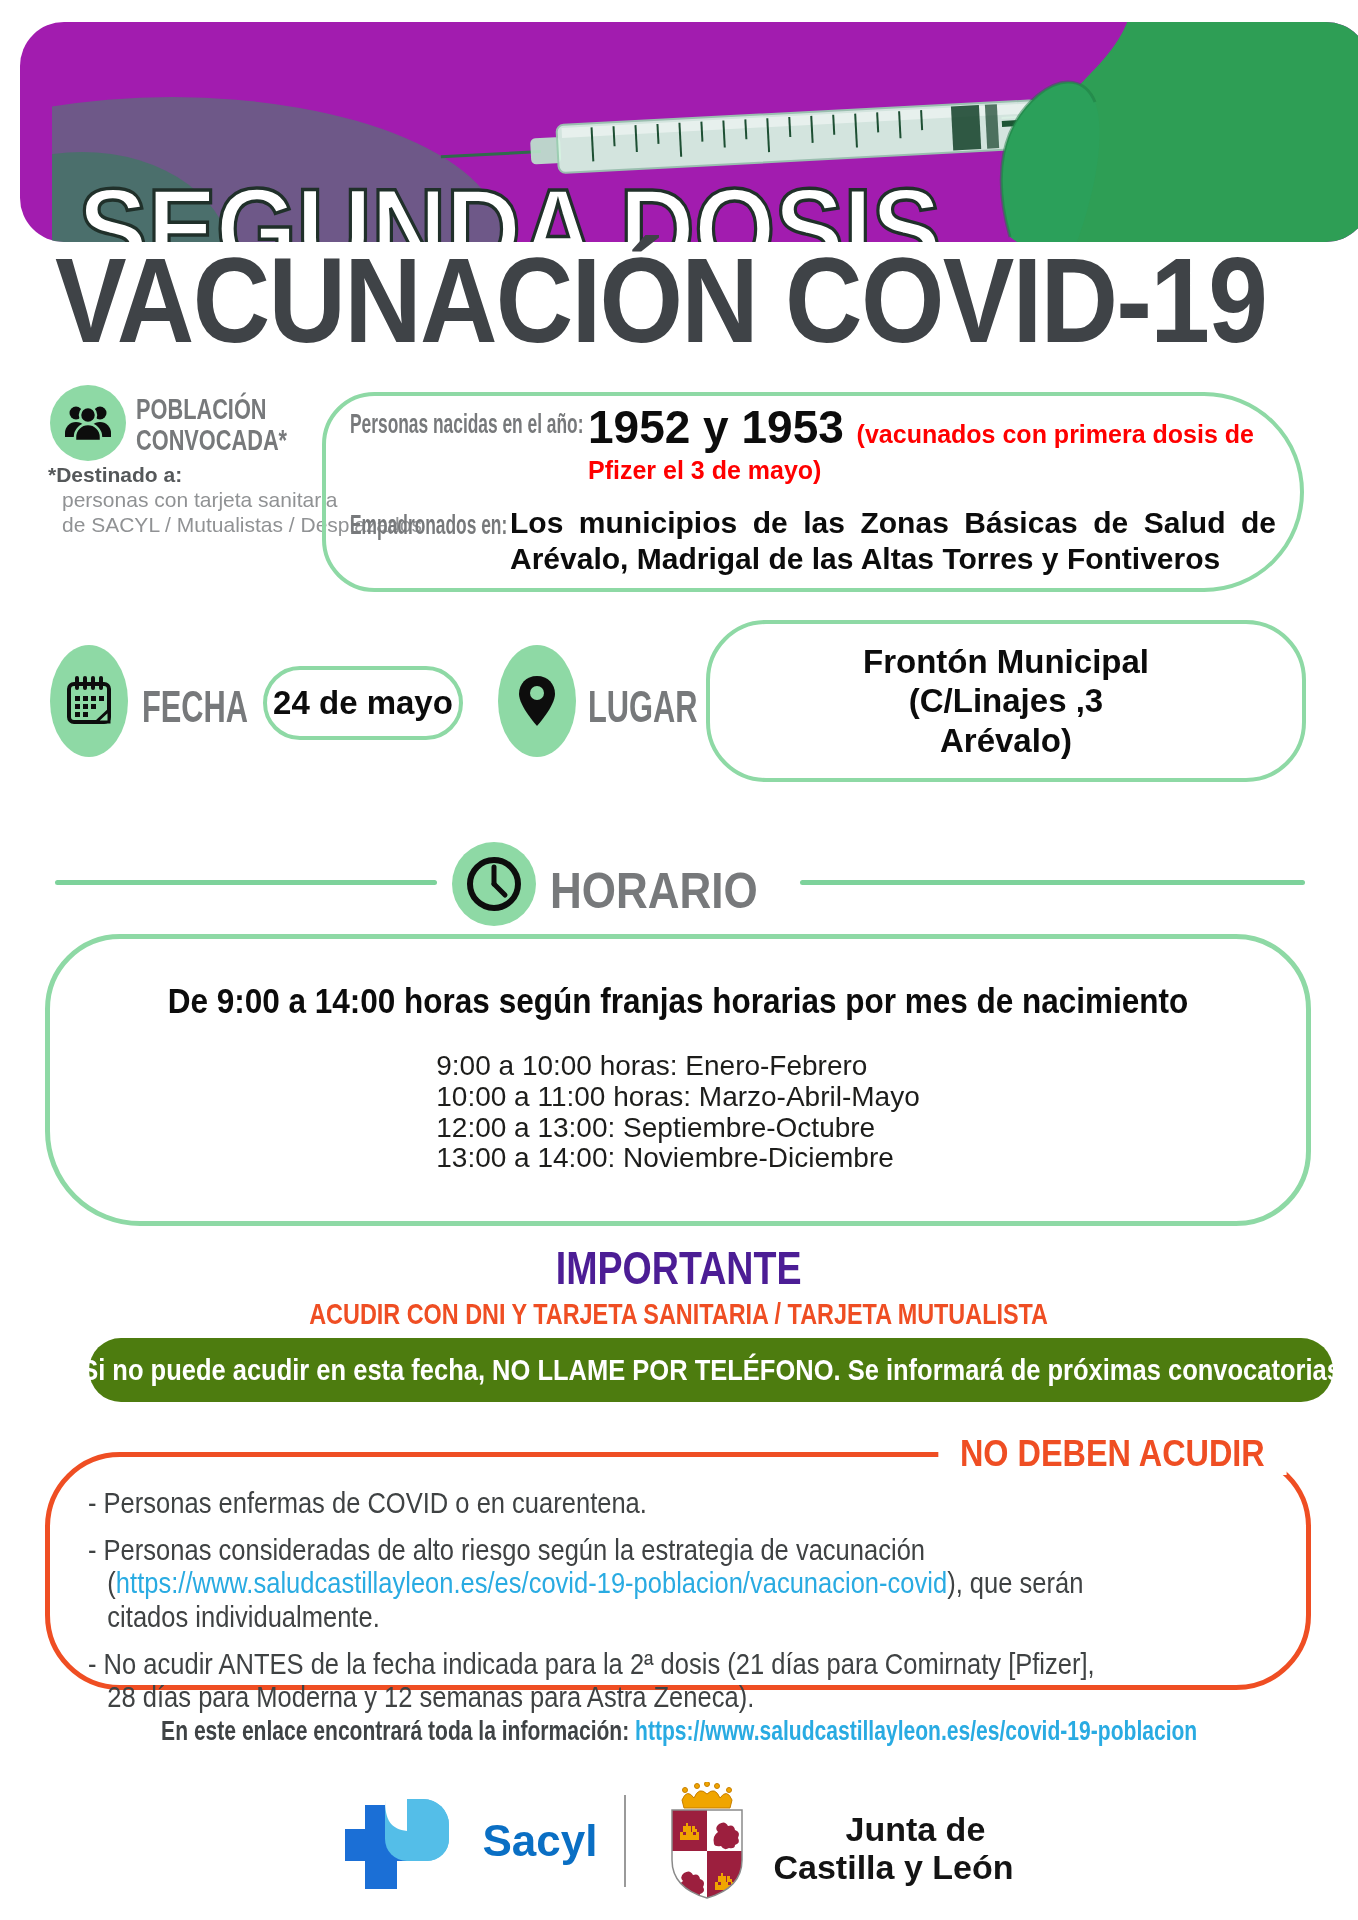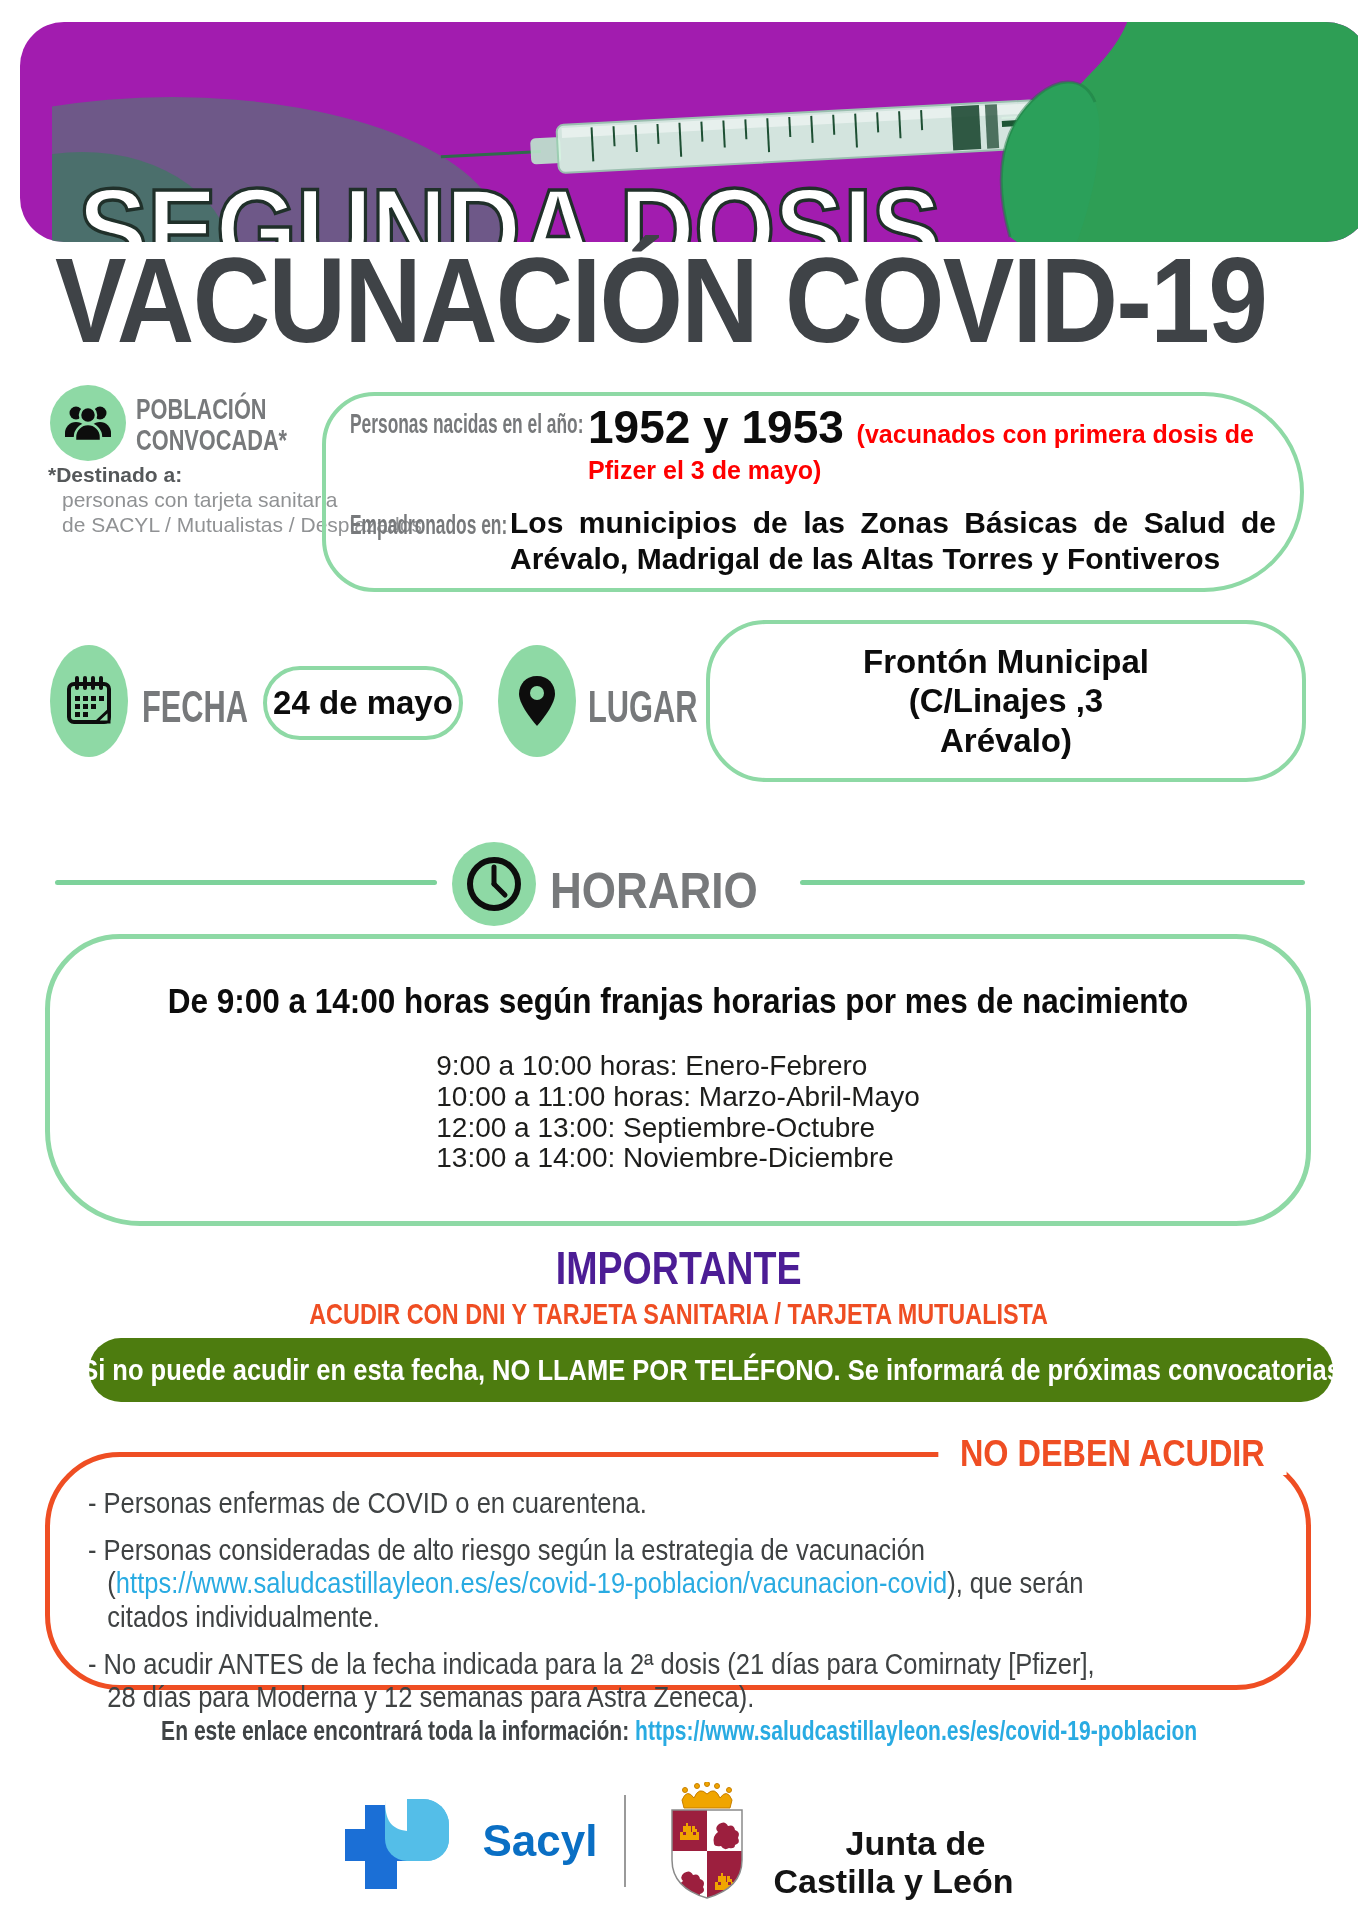--- a/index.html
+++ b/index.html
@@ -78,21 +78,21 @@
   
   .foot-info{position:absolute;left:0;width:100%;top:1716px;text-align:center;
              font-size:27px;font-weight:bold;}
   .foot-info .dark{color:#3F4345;}
   .foot-info a{color:#29ABE2;text-decoration:none;font-weight:bold;}
   .footer-logos{position:absolute;left:0;width:100%;top:1782px;display:flex;align-items:center;
                 justify-content:center;gap:26px;}
   .sacyl-wrap{display:flex;align-items:center;gap:10px;}
   .sacyl-text{font-size:44px;font-weight:bold;color:#0A6FC4;}
   .logo-divider{width:2px;height:92px;background:#9a9a9a;}
-  .junta-wrap{display:flex;align-items:flex-end;gap:12px;}
+  .junta-wrap{display:flex;align-items:flex-start;gap:12px;}
   .junta-text{margin-top:28px;font-size:34px;font-weight:bold;color:#141414;line-height:1.12;}
   .junta-text .l1{margin-left:72px;}
 </style>
 </head>
 <body>
 
 <div class="poster">
 
   <div class="green-header">
     <svg width="1318" height="220" viewBox="0 0 1318 220">

